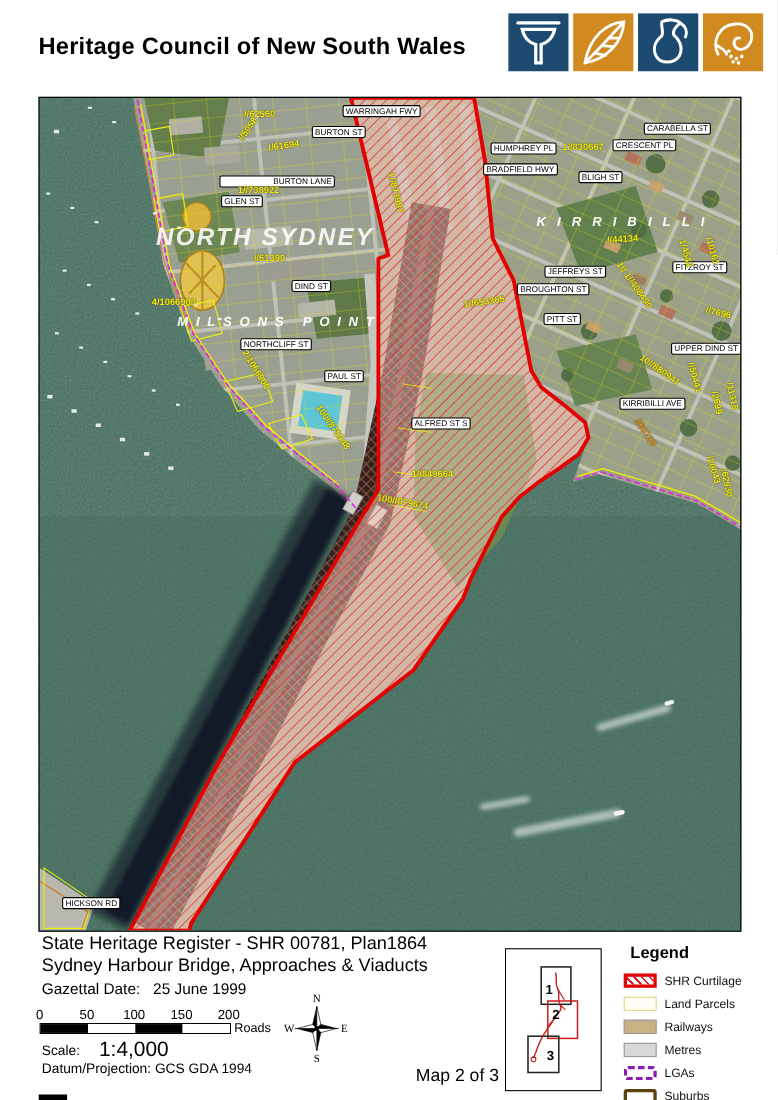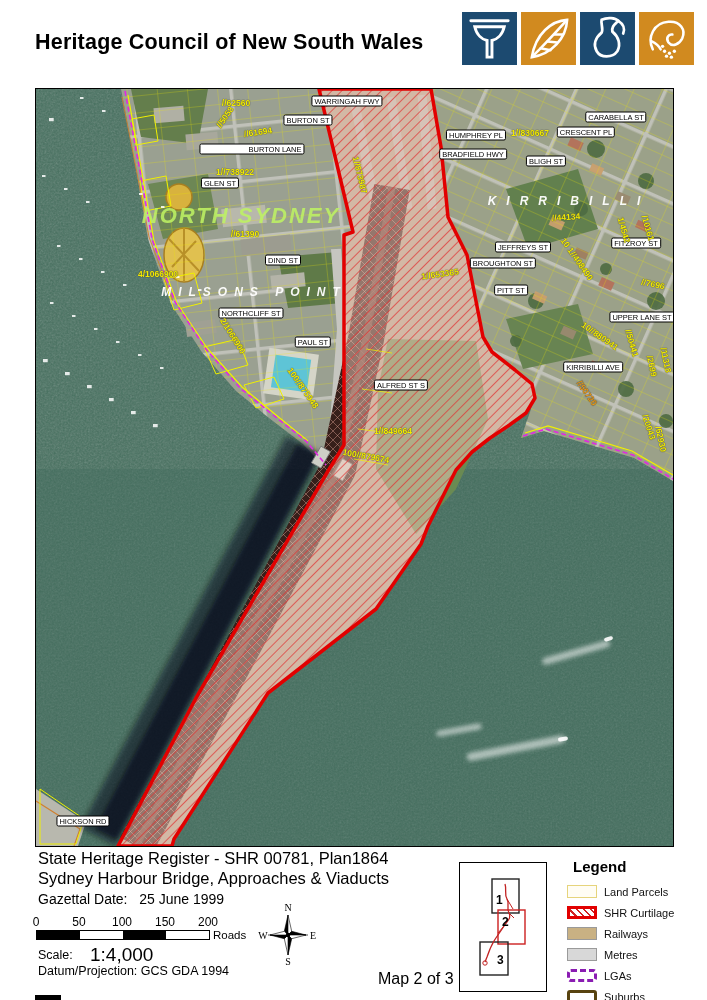--- a/index.html
+++ b/index.html
@@ -18,21 +18,21 @@
   #map svg{position:absolute;left:0;top:0;}
   #map-labels{position:absolute;left:0;top:0;width:637px;height:757px;overflow:hidden;}
   .street-label{position:absolute;background:#fff;border:1px solid #000;border-radius:2px;
       font-size:7.5px;line-height:9px;padding:0 2px;white-space:nowrap;color:#000;
       transform:translate(-50%,-50%);}
   .lot-label{position:absolute;font-size:8.5px;font-weight:700;color:#f2ec00;
       white-space:nowrap;transform:translate(-50%,-50%);
       text-shadow:0 0 1px #444,0 0 1px #444;}
   .lot-label.orange{color:#e89a18;}
   .suburb-ns{position:absolute;font-size:22px;font-weight:700;font-style:italic;
-      color:#bef264;letter-spacing:2px;white-space:nowrap;transform:translate(-50%,-50%);opacity:.88;}
+      color:#ffffff;letter-spacing:2px;white-space:nowrap;transform:translate(-50%,-50%);opacity:.88;}
   .suburb-or{position:absolute;font-size:12px;font-weight:700;font-style:italic;
       color:#ffffff;white-space:nowrap;transform:translate(-50%,-50%);opacity:.95;}
 
   
   .ftitle{position:absolute;left:38px;font-size:16.5px;white-space:nowrap;}
   #gazettal{position:absolute;left:38px;top:891px;font-size:14px;text-align:right;}
   #scalebar{position:absolute;left:36px;top:915px;width:260px;height:30px;font-size:12px;}
   #scalebar .tick{position:absolute;top:0;transform:translateX(-50%);}
   #bar{position:absolute;left:0;top:15px;width:172px;height:8px;border:1px solid #000;
        display:flex;}
@@ -282,36 +282,36 @@
       <rect x="430" y="655" width="100" height="8" rx="4" transform="rotate(-11 480 659)"></rect>
       <rect x="400" y="638" width="46" height="6" rx="3" transform="rotate(-10 423 641)"></rect>
     </g>
     <rect x="568" y="548" width="9" height="4" rx="2" opacity="0.9" transform="rotate(-16 572 550)"></rect>
     <rect x="522" y="648" width="10" height="4" rx="2" opacity="0.9" transform="rotate(-11 527 650)"></rect>
   </g>
 </svg>
 <div id="map-labels">
       <div class="street-label" style="left: 311px; top: 12px;">WARRINGAH FWY</div>
       <div class="street-label" style="left: 272px; top: 31px;">BURTON ST</div>
-      <div class="street-label" style="left: 216px; top: 60px; padding-left: 48px;">BURTON LANE</div>
+      <div class="street-label" style="left: 216px; top: 76px; padding-left: 48px;">BURTON LANE</div>
       <div class="street-label" style="left: 184px; top: 94px;">GLEN ST</div>
       <div class="street-label" style="left: 247px; top: 171px;">DIND ST</div>
       <div class="street-label" style="left: 215px; top: 224px;">NORTHCLIFF ST</div>
       <div class="street-label" style="left: 277px; top: 253px;">PAUL ST</div>
       <div class="street-label" style="left: 365px; top: 296px;">ALFRED ST S</div>
       <div class="street-label" style="left: 440px; top: 46px;">HUMPHREY PL</div>
       <div class="street-label" style="left: 437px; top: 65px;">BRADFIELD HWY</div>
       <div class="street-label" style="left: 550px; top: 43px;">CRESCENT PL</div>
       <div class="street-label" style="left: 580px; top: 28px;">CARABELLA ST</div>
       <div class="street-label" style="left: 510px; top: 72px;">BLIGH ST</div>
       <div class="street-label" style="left: 600px; top: 107px; margin-top: 47px;">FITZROY ST</div>
       <div class="street-label" style="left: 487px; top: 158px;">JEFFREYS ST</div>
       <div class="street-label" style="left: 467px; top: 174px;">BROUGHTON ST</div>
       <div class="street-label" style="left: 475px; top: 201px;">PITT ST</div>
-      <div class="street-label" style="left: 606px; top: 228px;">UPPER LANE ST</div>
+      <div class="street-label" style="left: 606px; top: 228px;">UPPER DIND ST</div>
       <div class="street-label" style="left: 557px; top: 278px;">KIRRIBILLI AVE</div>
       <div class="street-label" style="left: 47px; top: 732px;">HICKSON RD</div>
       <div class="lot-label" style="left: 200px; top: 14px; transform: translate(-50%, -50%) rotate(0deg);">//62560</div>
       <div class="lot-label" style="left: 189px; top: 28px; transform: translate(-50%, -50%) rotate(-55deg);">//5058</div>
       <div class="lot-label" style="left: 222px; top: 43px; transform: translate(-50%, -50%) rotate(-8deg);">//61694</div>
       <div class="lot-label" style="left: 199px; top: 83px; transform: translate(-50%, -50%) rotate(0deg);">1//738922</div>
       <div class="lot-label" style="left: 209px; top: 145px; transform: translate(-50%, -50%) rotate(0deg);">//61390</div>
       <div class="lot-label" style="left: 122px; top: 185px; transform: translate(-50%, -50%) rotate(0deg);">4/1066900</div>
       <div class="lot-label" style="left: 197px; top: 247px; transform: translate(-50%, -50%) rotate(58deg);">2/1066900</div>
       <div class="lot-label" style="left: 267px; top: 299px; transform: translate(-50%, -50%) rotate(55deg);">100//875948</div>
@@ -396,28 +396,28 @@
     <text x="36" y="41" font-size="12" font-weight="700">1</text>
     <text x="42" y="63" font-size="12" font-weight="700">2</text>
     <text x="37" y="101" font-size="12" font-weight="700">3</text>
   </svg>
 </div>
 
 <div id="legend">
   <div id="legend-title">Legend</div>
   <div id="legend-items">
       <div class="leg-row">
+        <span class="leg-sw sw-shr"></span>
+        <span class="leg-label">SHR Curtilage</span>
+      </div>
+      <div class="leg-row">
         <span class="leg-sw sw-parcels"></span>
         <span class="leg-label">Land Parcels</span>
       </div>
       <div class="leg-row">
-        <span class="leg-sw sw-shr"></span>
-        <span class="leg-label">SHR Curtilage</span>
-      </div>
-      <div class="leg-row">
         <span class="leg-sw sw-railways"></span>
         <span class="leg-label">Railways</span>
       </div>
       <div class="leg-row">
         <span class="leg-sw sw-roads"></span>
         <span class="leg-label">Metres</span>
       </div>
       <div class="leg-row">
         <span class="leg-sw sw-lgas"></span>
         <span class="leg-label">LGAs</span>

